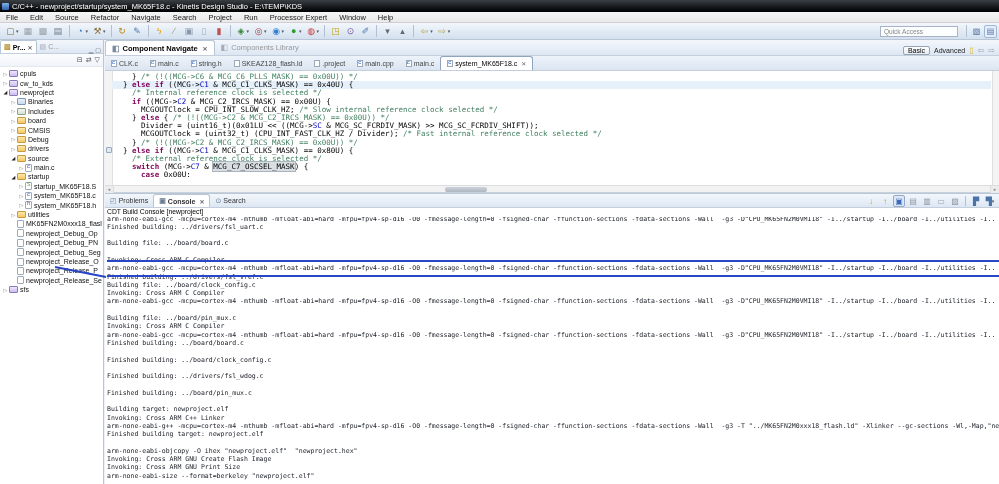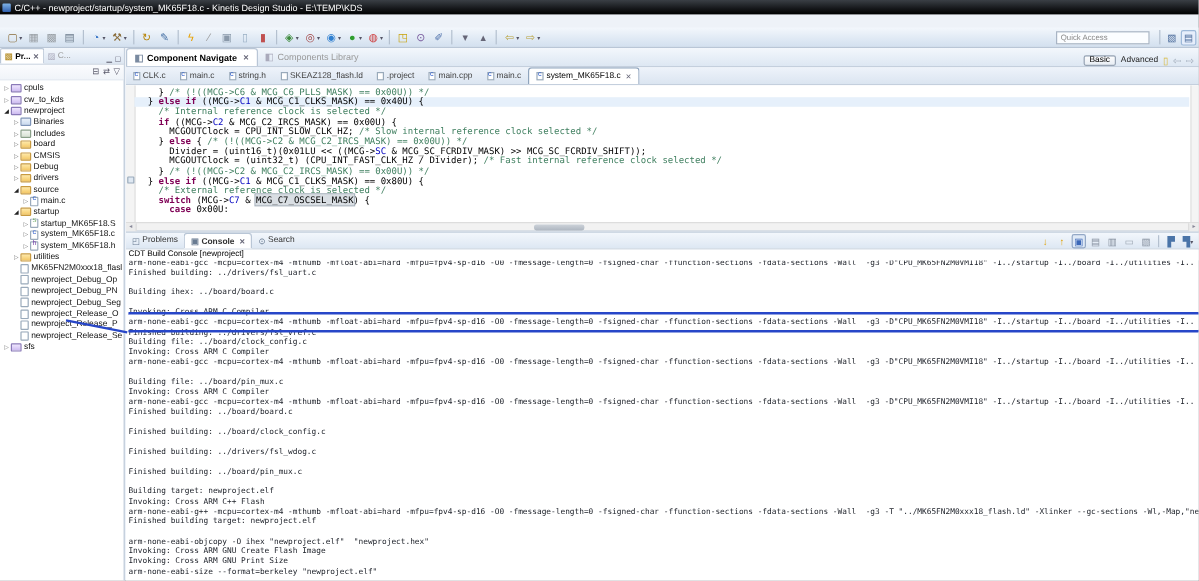--- a/index.html
+++ b/index.html
@@ -143,20 +143,33 @@
 </head>
 <body>
 
 <div class="app">
 
   <div class="titlebar">
     <span class="appicon"></span>
     <span>C/C++ - newproject/startup/system_MK65F18.c - Kinetis Design Studio - E:\TEMP\KDS</span>
   </div>
 
+  <div class="menubar" id="menubar">
+      <span class="menu-item">File</span>
+      <span class="menu-item">Edit</span>
+      <span class="menu-item">Source</span>
+      <span class="menu-item">Refactor</span>
+      <span class="menu-item">Navigate</span>
+      <span class="menu-item">Search</span>
+      <span class="menu-item">Project</span>
+      <span class="menu-item">Run</span>
+      <span class="menu-item">Processor Expert</span>
+      <span class="menu-item">Window</span>
+      <span class="menu-item">Help</span>
+    </div>
 
   <div class="toolbar">
     <div id="toolbar-icons" style="display:flex;align-items:center;">
         <div class="tbtn">
           <span class="tglyph" style="color: rgb(138, 109, 59);">▢</span>
           <span class="tdd">▾</span>
         </div>
         <div class="tbtn">
           <span class="tglyph" style="color: rgb(154, 160, 166);">▦</span>
         </div>
@@ -500,42 +513,42 @@
             <div class="csep"></div>
             <div class="cbtn" style="color: rgb(74, 116, 168);">▛</div>
             <div class="cbtn" style="color: rgb(74, 116, 168);">▜<span class="tdd">▾</span></div>
           </div>
       </div>
       <div class="console-title">CDT Build Console [newproject]</div>
       <div class="console" id="console">
           <div class="conline" style="margin-top: -2.5px;">arm-none-eabi-gcc -mcpu=cortex-m4 -mthumb -mfloat-abi=hard -mfpu=fpv4-sp-d16 -O0 -fmessage-length=0 -fsigned-char -ffunction-sections -fdata-sections -Wall  -g3 -D"CPU_MK65FN2M0VMI18" -I../startup -I../board -I../utilities -I..</div>
           <div class="conline">Finished building: ../drivers/fsl_uart.c</div>
           <div class="conline">&nbsp;</div>
-          <div class="conline">Building ihex: ../board/board.c</div>
+          <div class="conline">Building file: ../board/board.c</div>
           <div class="conline">&nbsp;</div>
           <div class="conline">Invoking: Cross ARM C Compiler</div>
           <div class="conline boxed">arm-none-eabi-gcc -mcpu=cortex-m4 -mthumb -mfloat-abi=hard -mfpu=fpv4-sp-d16 -O0 -fmessage-length=0 -fsigned-char -ffunction-sections -fdata-sections -Wall  -g3 -D"CPU_MK65FN2M0VMI18" -I../startup -I../board -I../utilities -I..</div>
           <div class="conline">Finished building: ../drivers/fsl_vref.c</div>
           <div class="conline">Building file: ../board/clock_config.c</div>
           <div class="conline">Invoking: Cross ARM C Compiler</div>
           <div class="conline">arm-none-eabi-gcc -mcpu=cortex-m4 -mthumb -mfloat-abi=hard -mfpu=fpv4-sp-d16 -O0 -fmessage-length=0 -fsigned-char -ffunction-sections -fdata-sections -Wall  -g3 -D"CPU_MK65FN2M0VMI18" -I../startup -I../board -I../utilities -I..</div>
           <div class="conline">&nbsp;</div>
           <div class="conline">Building file: ../board/pin_mux.c</div>
           <div class="conline">Invoking: Cross ARM C Compiler</div>
           <div class="conline">arm-none-eabi-gcc -mcpu=cortex-m4 -mthumb -mfloat-abi=hard -mfpu=fpv4-sp-d16 -O0 -fmessage-length=0 -fsigned-char -ffunction-sections -fdata-sections -Wall  -g3 -D"CPU_MK65FN2M0VMI18" -I../startup -I../board -I../utilities -I..</div>
           <div class="conline">Finished building: ../board/board.c</div>
           <div class="conline">&nbsp;</div>
           <div class="conline">Finished building: ../board/clock_config.c</div>
           <div class="conline">&nbsp;</div>
           <div class="conline">Finished building: ../drivers/fsl_wdog.c</div>
           <div class="conline">&nbsp;</div>
           <div class="conline">Finished building: ../board/pin_mux.c</div>
           <div class="conline">&nbsp;</div>
           <div class="conline">Building target: newproject.elf</div>
-          <div class="conline">Invoking: Cross ARM C++ Flash</div>
+          <div class="conline">Invoking: Cross ARM C++ Linker</div>
           <div class="conline">arm-none-eabi-g++ -mcpu=cortex-m4 -mthumb -mfloat-abi=hard -mfpu=fpv4-sp-d16 -O0 -fmessage-length=0 -fsigned-char -ffunction-sections -fdata-sections -Wall  -g3 -T "../MK65FN2M0xxx18_flash.ld" -Xlinker --gc-sections -Wl,-Map,"newproject.map"</div>
           <div class="conline">Finished building target: newproject.elf</div>
           <div class="conline">&nbsp;</div>
           <div class="conline">arm-none-eabi-objcopy -O ihex "newproject.elf"  "newproject.hex"</div>
           <div class="conline">Invoking: Cross ARM GNU Create Flash Image</div>
           <div class="conline">Invoking: Cross ARM GNU Print Size</div>
           <div class="conline">arm-none-eabi-size --format=berkeley "newproject.elf"</div>
         </div>
     </div>
   </div>

